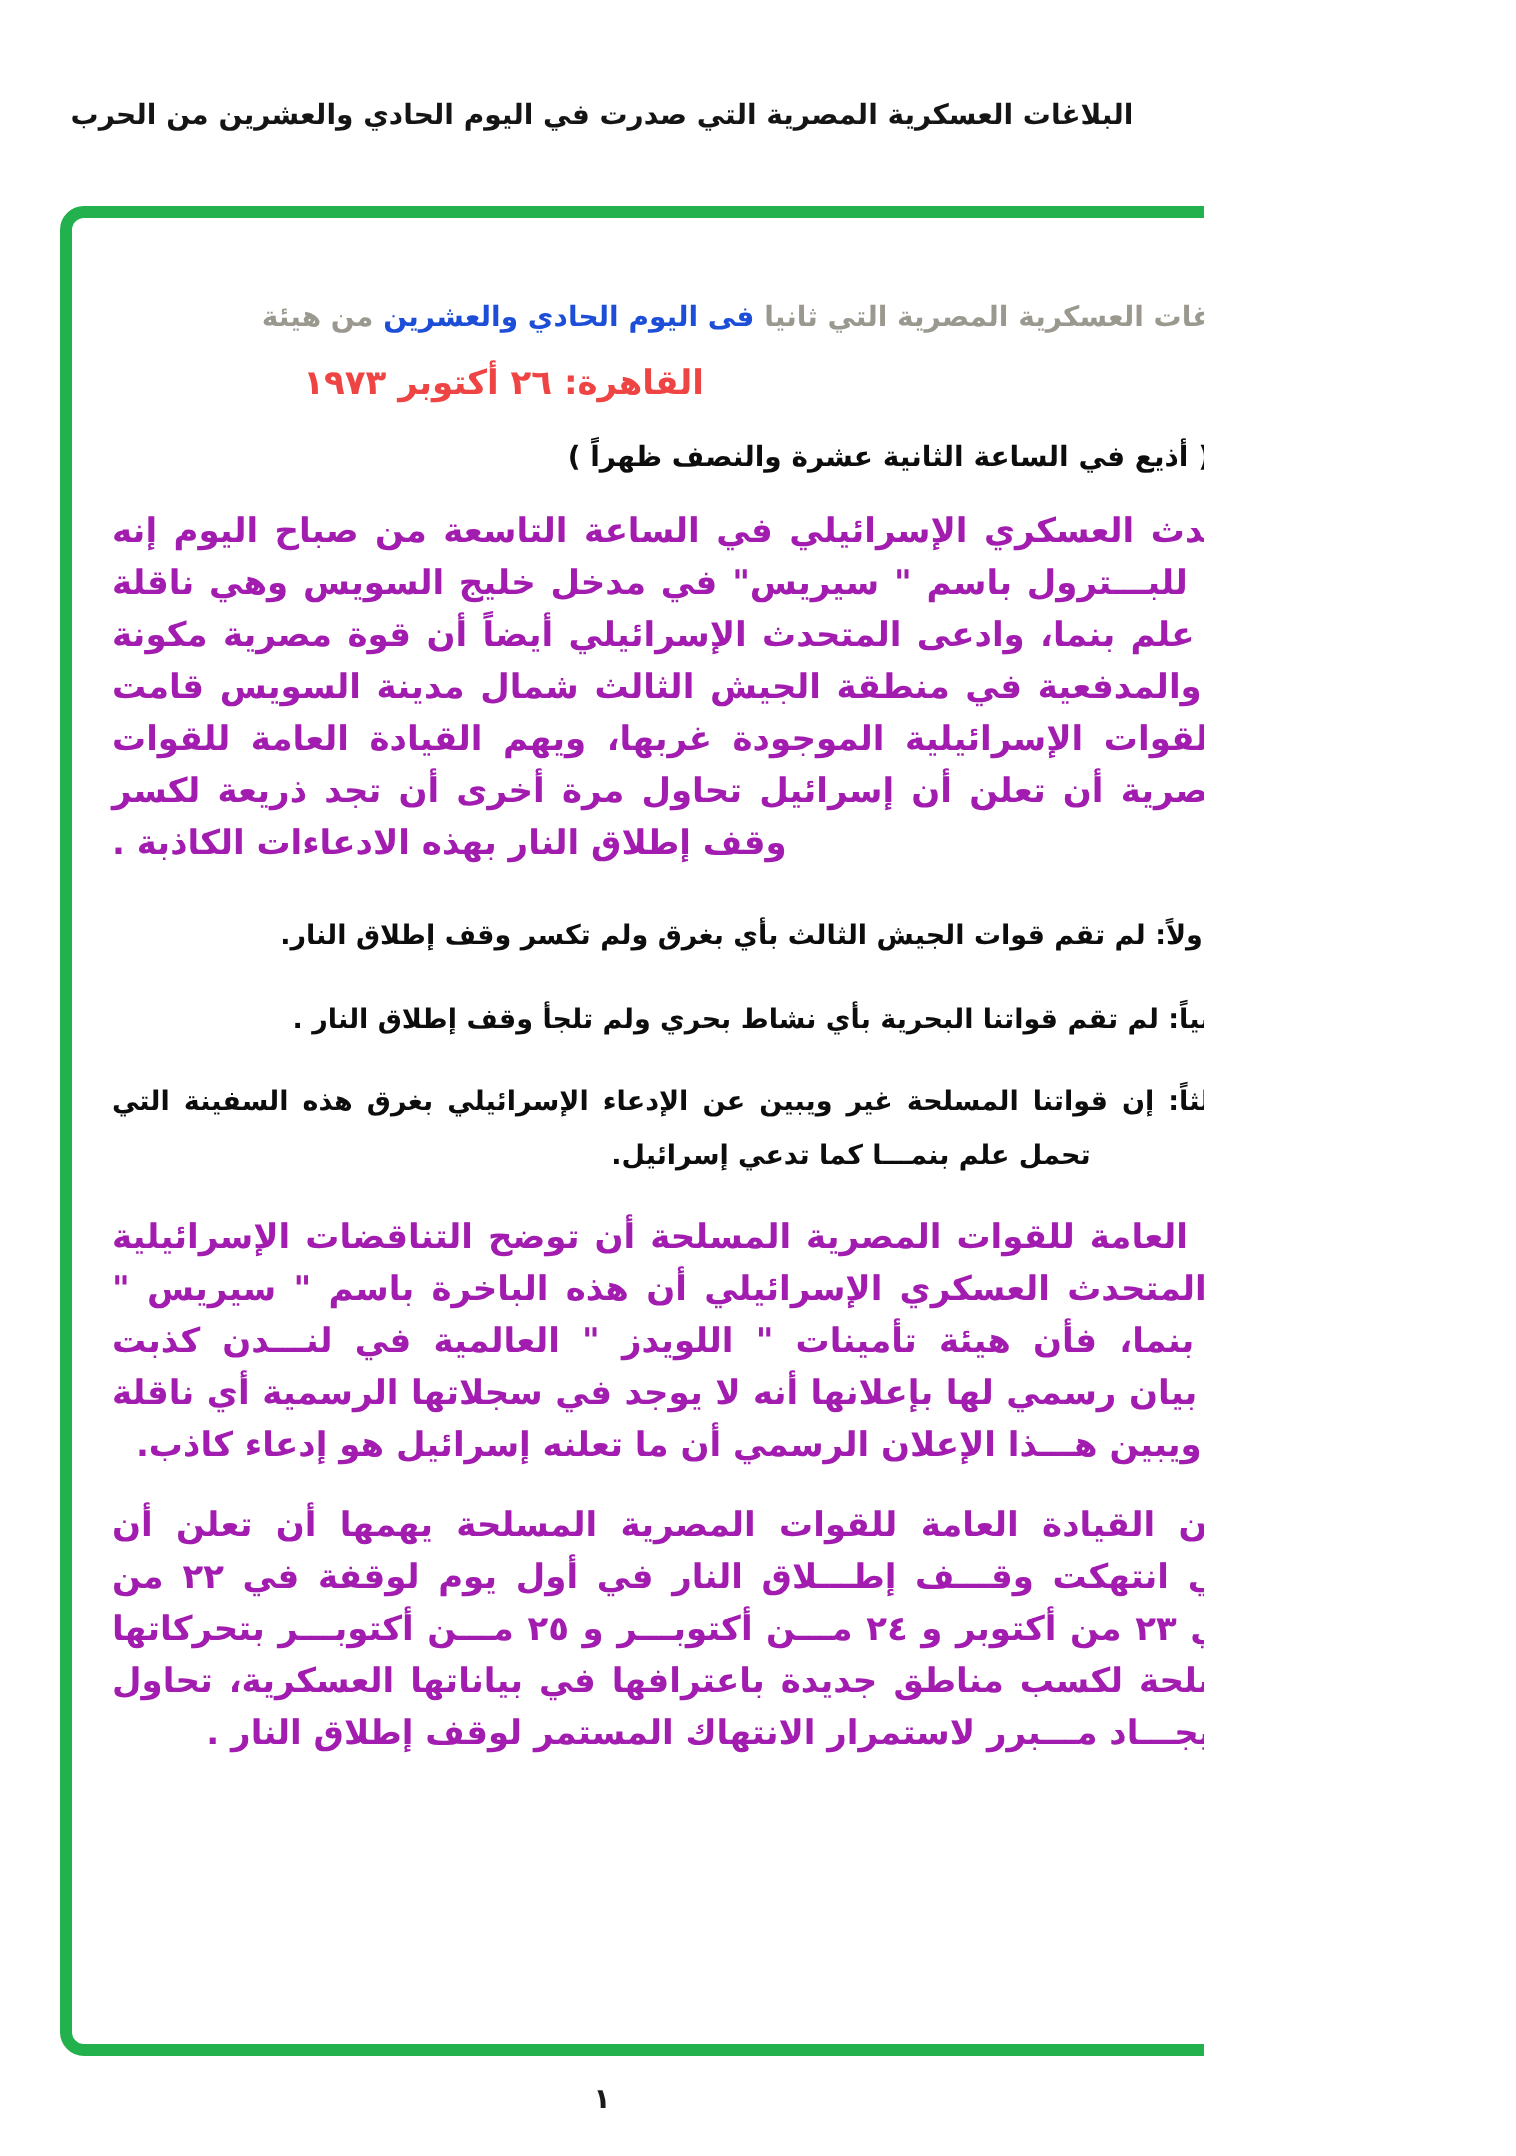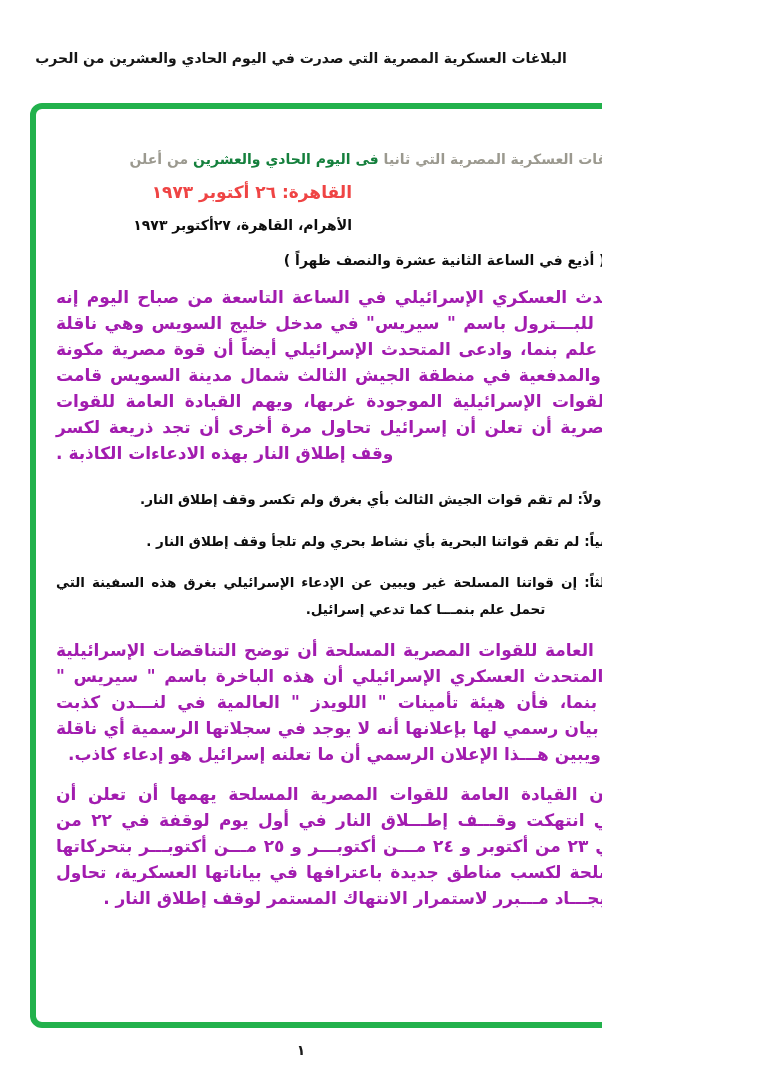--- a/index.html
+++ b/index.html
@@ -37,21 +37,21 @@
     font-weight: 700;
   }
   .scan-title {
     text-align: center;
     font-size: 14px;
     line-height: 1.5;
     white-space: nowrap;
     overflow: hidden;
   }
   .scan-title .faded { color: #9b998f; }
-  .scan-title .dark  { color: #15803d; }
+  .scan-title .dark  { color: #1d4ed8; }
   .dateline {
     font-size: 17px;
     margin: 12px 355px 0 0;
     text-align: right;
     white-space: nowrap;
     color: #ef4444;
   }
   .source-line {
     font-size: 14px;
     margin: 15px 355px 0 0;
@@ -110,26 +110,25 @@
 </head>
 <body>
 
 <div class="page">
 
   <div class="page-header" dir="rtl">البلاغات العسكرية المصرية التي صدرت في اليوم الحادي والعشرين من الحرب</div>
 
   <div class="green-box" dir="rtl" style="border-color: rgb(34, 177, 76);">
 
     <div class="scan-title">
-      <span class="faded">البلاغات العسكرية المصرية التي ثانيا </span><span class="dark">فى اليوم الحادي والعشرين </span><span class="faded">من أعلن</span>
+      <span class="faded">البلاغات العسكرية المصرية التي ثانيا </span><span class="dark">فى اليوم الحادي والعشرين </span><span class="faded">من هيئة</span>
     </div>
 
     <div class="dateline">القاهرة: ٢٦ أكتوبر ١٩٧٣</div>
 
-    <div class="source-line">الأهرام، القاهرة، ٢٧أكتوبر ١٩٧٣</div>
 
     <div class="comm-line">البلاغ رقم ٦٣: ( أذيع في الساعة الثانية عشرة والنصف ظهراً )</div>
 
     <p class="para first">أعلن المتحدث العسكري الإسرائيلي في الساعة التاسعة من صباح اليوم إنه أغرقت ناقلة للبـــترول باسم " سيريس" في مدخل خليج السويس وهي ناقلة بترول تحمل علم بنما، وادعى المتحدث الإسرائيلي أيضاً أن قوة مصرية مكونة من الدبابات والمدفعية في منطقة الجيش الثالث شمال مدينة السويس قامت بمهاجمـــة القوات الإسرائيلية الموجودة غربها، ويهم القيادة العامة للقوات المسلحة المصرية أن تعلن أن إسرائيل تحاول مرة أخرى أن تجد ذريعة لكسر وقف إطلاق النار بهذه الادعاءات الكاذبة .</p>
 
     <div class="bullet-list">
       <div class="bullet">
         <span class="dot">•</span>
         <span class="btext">فأولاً: لم تقم قوات الجيش الثالث بأي بغرق ولم تكسر وقف إطلاق النار.</span>
       </div>

